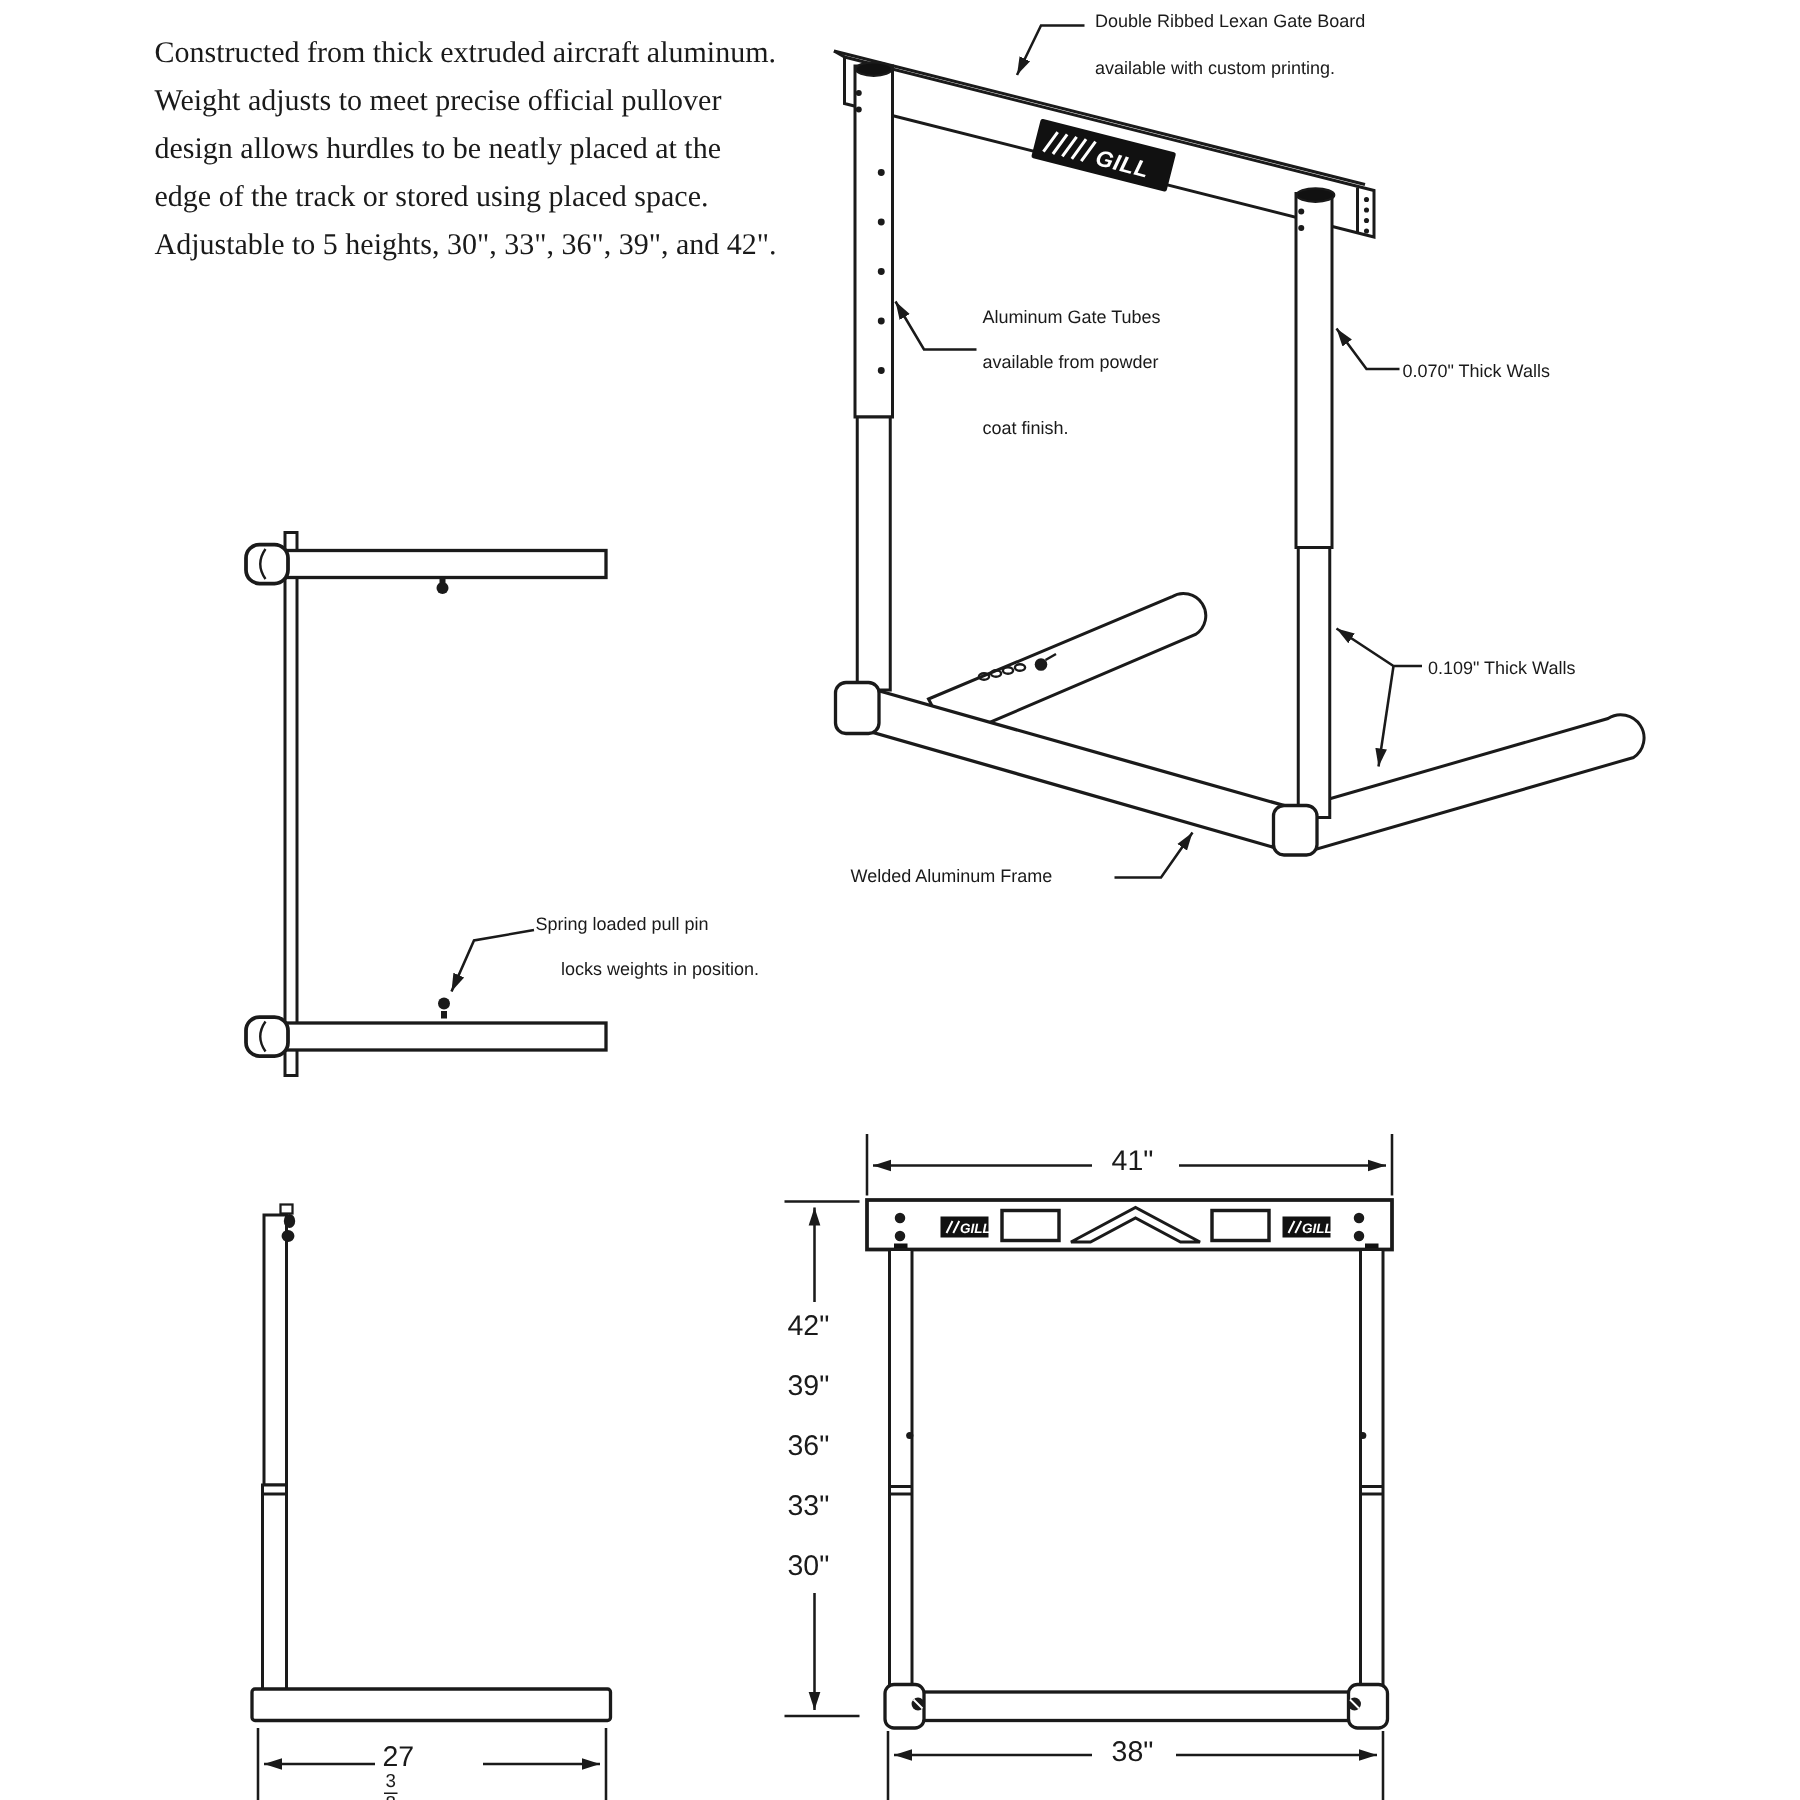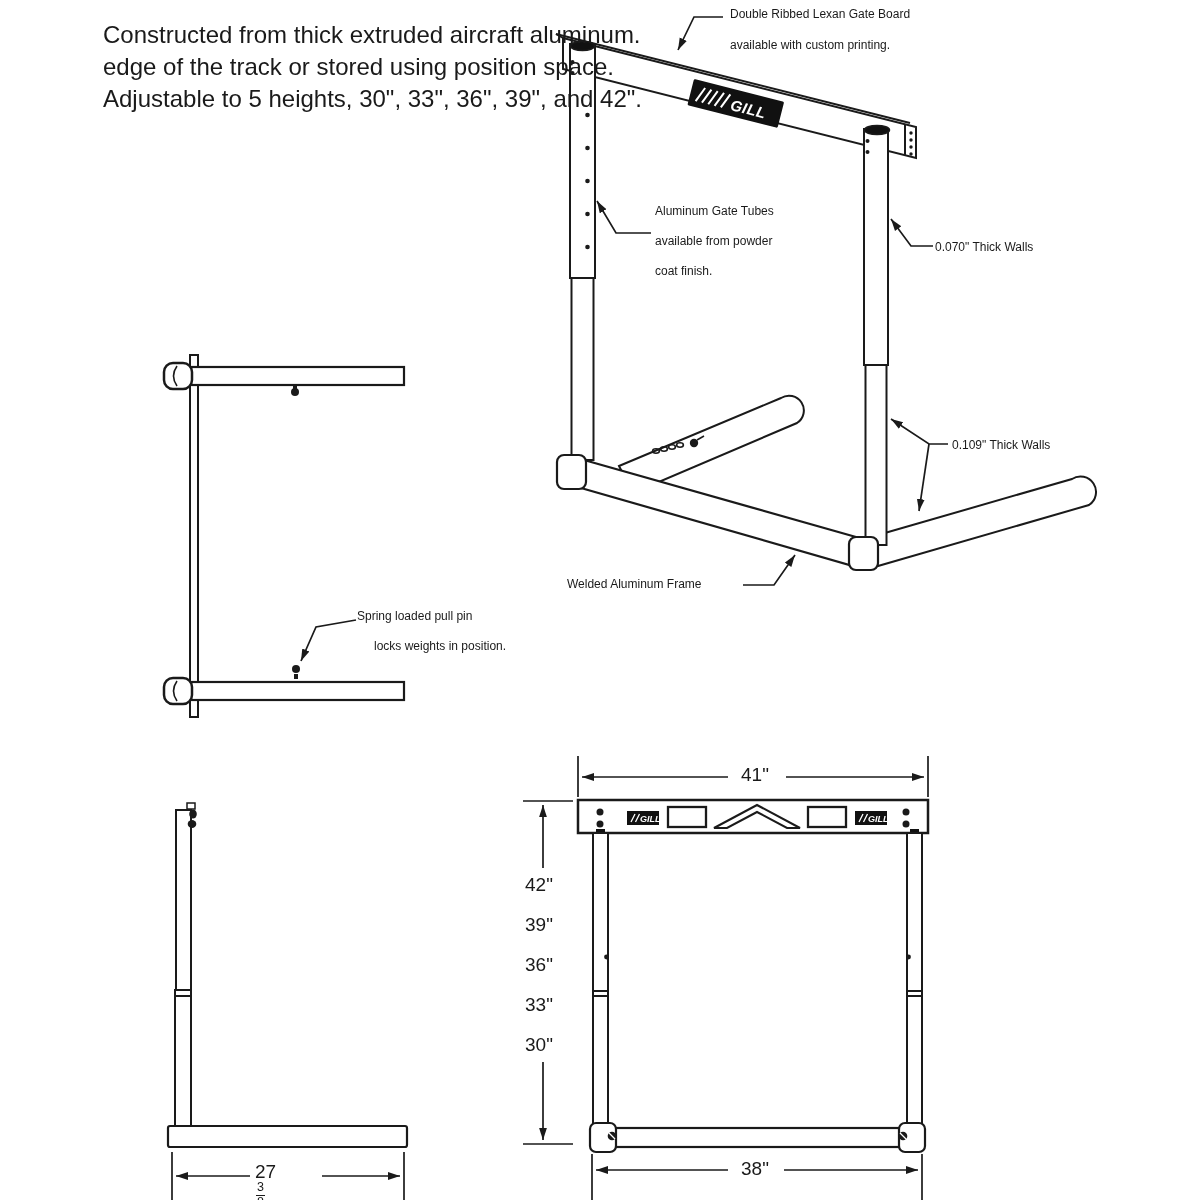--- a/index.html
+++ b/index.html
@@ -3,21 +3,21 @@
 <meta charset="utf-8">
 <style>
   html,body{margin:0;padding:0;background:#fff;}
   .canvas{
     position:relative;width:1200px;height:1200px;background:#ffffff;
     font-family:"Liberation Sans",sans-serif;color:#1a1a1a;overflow:hidden;
   }
   .art{position:absolute;left:0;top:0;}
   .txt{position:absolute;white-space:nowrap;font-size:12px;line-height:20px;}
   .intro{position:absolute;left:103px;top:19px;}
-  .intro .iline{font-size:24px;line-height:32px;white-space:nowrap;}
+  .intro .iline{font-size:20px;line-height:32px;white-space:nowrap;font-family:Liberation Serif, serif;}
   .dim{position:absolute;font-size:19px;line-height:20px;white-space:nowrap;}
   .dim.center{text-align:center;}
   .fracwrap{display:inline-flex;align-items:flex-start;flex-direction:column;}
   .frac{display:inline-flex;flex-direction:column;align-items:center;
         font-size:12.5px;line-height:1.1;margin:0 1px;transform:translateY(-1px);}
   .frac .num{border-bottom:1.6px solid #1a1a1a;padding:0 1px;}
 </style>
 </head>
 <body>
 
@@ -184,30 +184,32 @@
     <path d="M933,246 L911,246 L891,219" marker-end="url(#arw)"></path>
     <path d="M948,444 L929,444 L891,419" marker-end="url(#arw)"></path>
     <path d="M929,444 L919,511" marker-end="url(#arw)"></path>
     <path d="M743,585 L774,585 L795,555" marker-end="url(#arw)"></path>
     <path d="M356,620 L316,627 L301,661" marker-end="url(#arw)"></path>
   </g>
 </svg>
 
 <div class="intro">
   <div class="iline">Constructed from thick extruded aircraft aluminum.</div>
-  <div class="iline">edge of the track or stored using position space.</div>
+  <div class="iline">Weight adjusts to meet precise official pullover</div>
+  <div class="iline">design allows hurdles to be neatly placed at the</div>
+  <div class="iline">edge of the track or stored using placed space.</div>
   <div class="iline">Adjustable to 5 heights, 30", 33", 36", 39", and 42".</div>
 </div>
 
 <div class="txt" style="left:730px;top:4px">Double Ribbed Lexan Gate Board</div>
 <div class="txt" style="left:730px;top:35px">available with custom printing.</div>
 
 <div class="txt" style="left:655px;top:201px">Aluminum Gate Tubes</div>
 <div class="txt" style="left:655px;top:231px">available from powder</div>
-<div class="txt" style="left:655px;top:261px">coat finish.</div>
+<div class="txt" style="left:655px;top:275px">coat finish.</div>
 
 <div class="txt" style="left:935px;top:237px">0.070" Thick Walls</div>
 <div class="txt" style="left:952px;top:435px">0.109" Thick Walls</div>
 <div class="txt" style="left:567px;top:574px">Welded Aluminum Frame</div>
 
 <div class="txt" style="left:357px;top:606px">Spring loaded pull pin</div>
 <div class="txt" style="left:374px;top:636px">locks weights in position.</div>
 
 <div class="dim center" style="left:723px;top:765px;width:64px">41"</div>
 <div class="dim center" style="left:723px;top:1159px;width:64px">38"</div>

